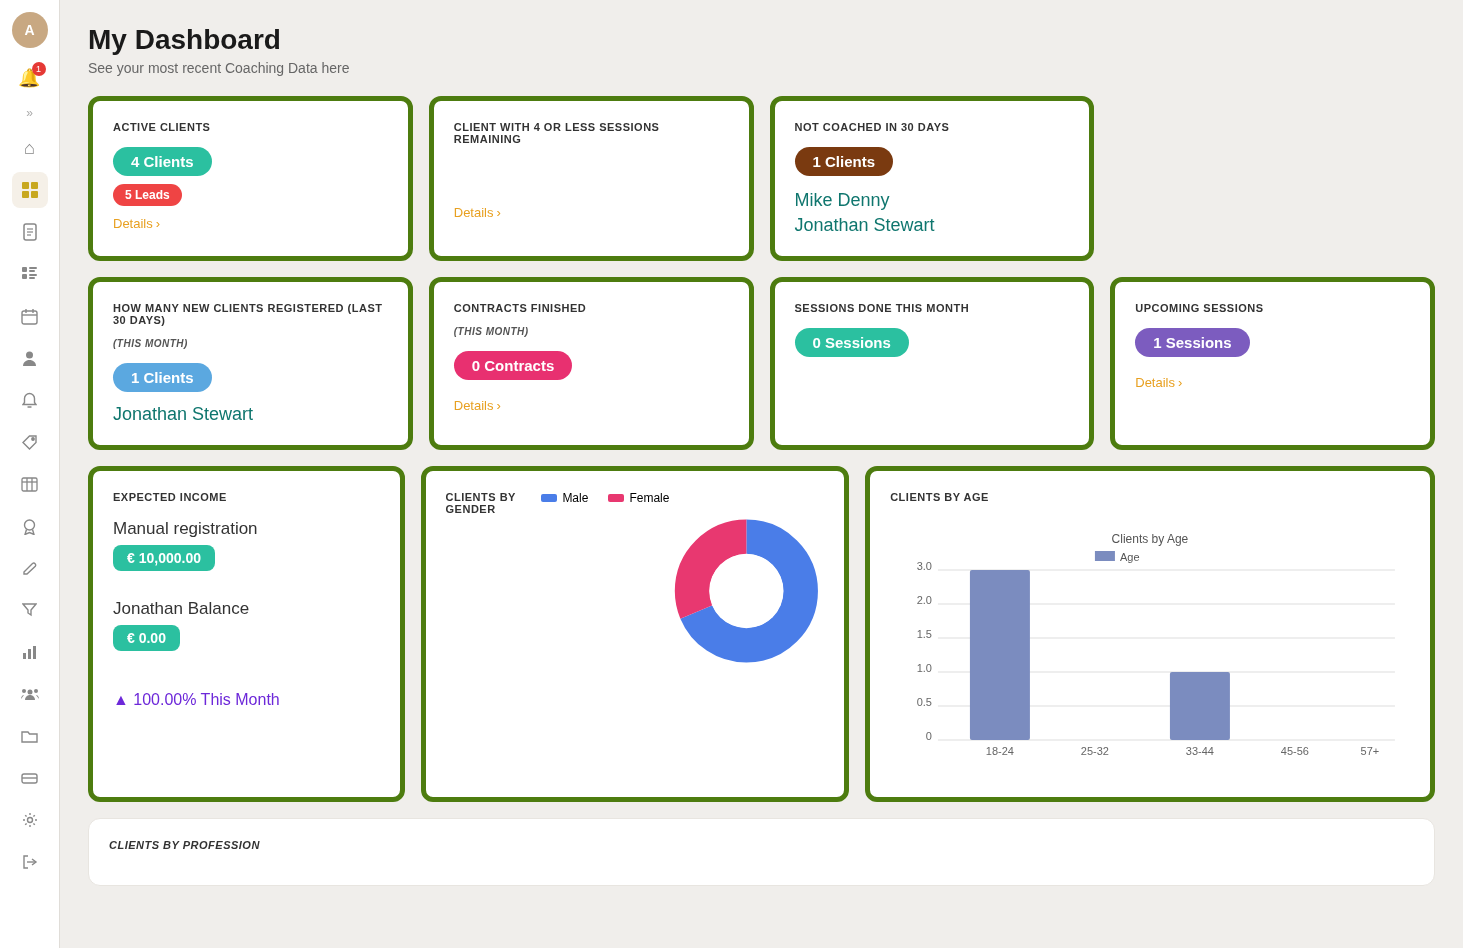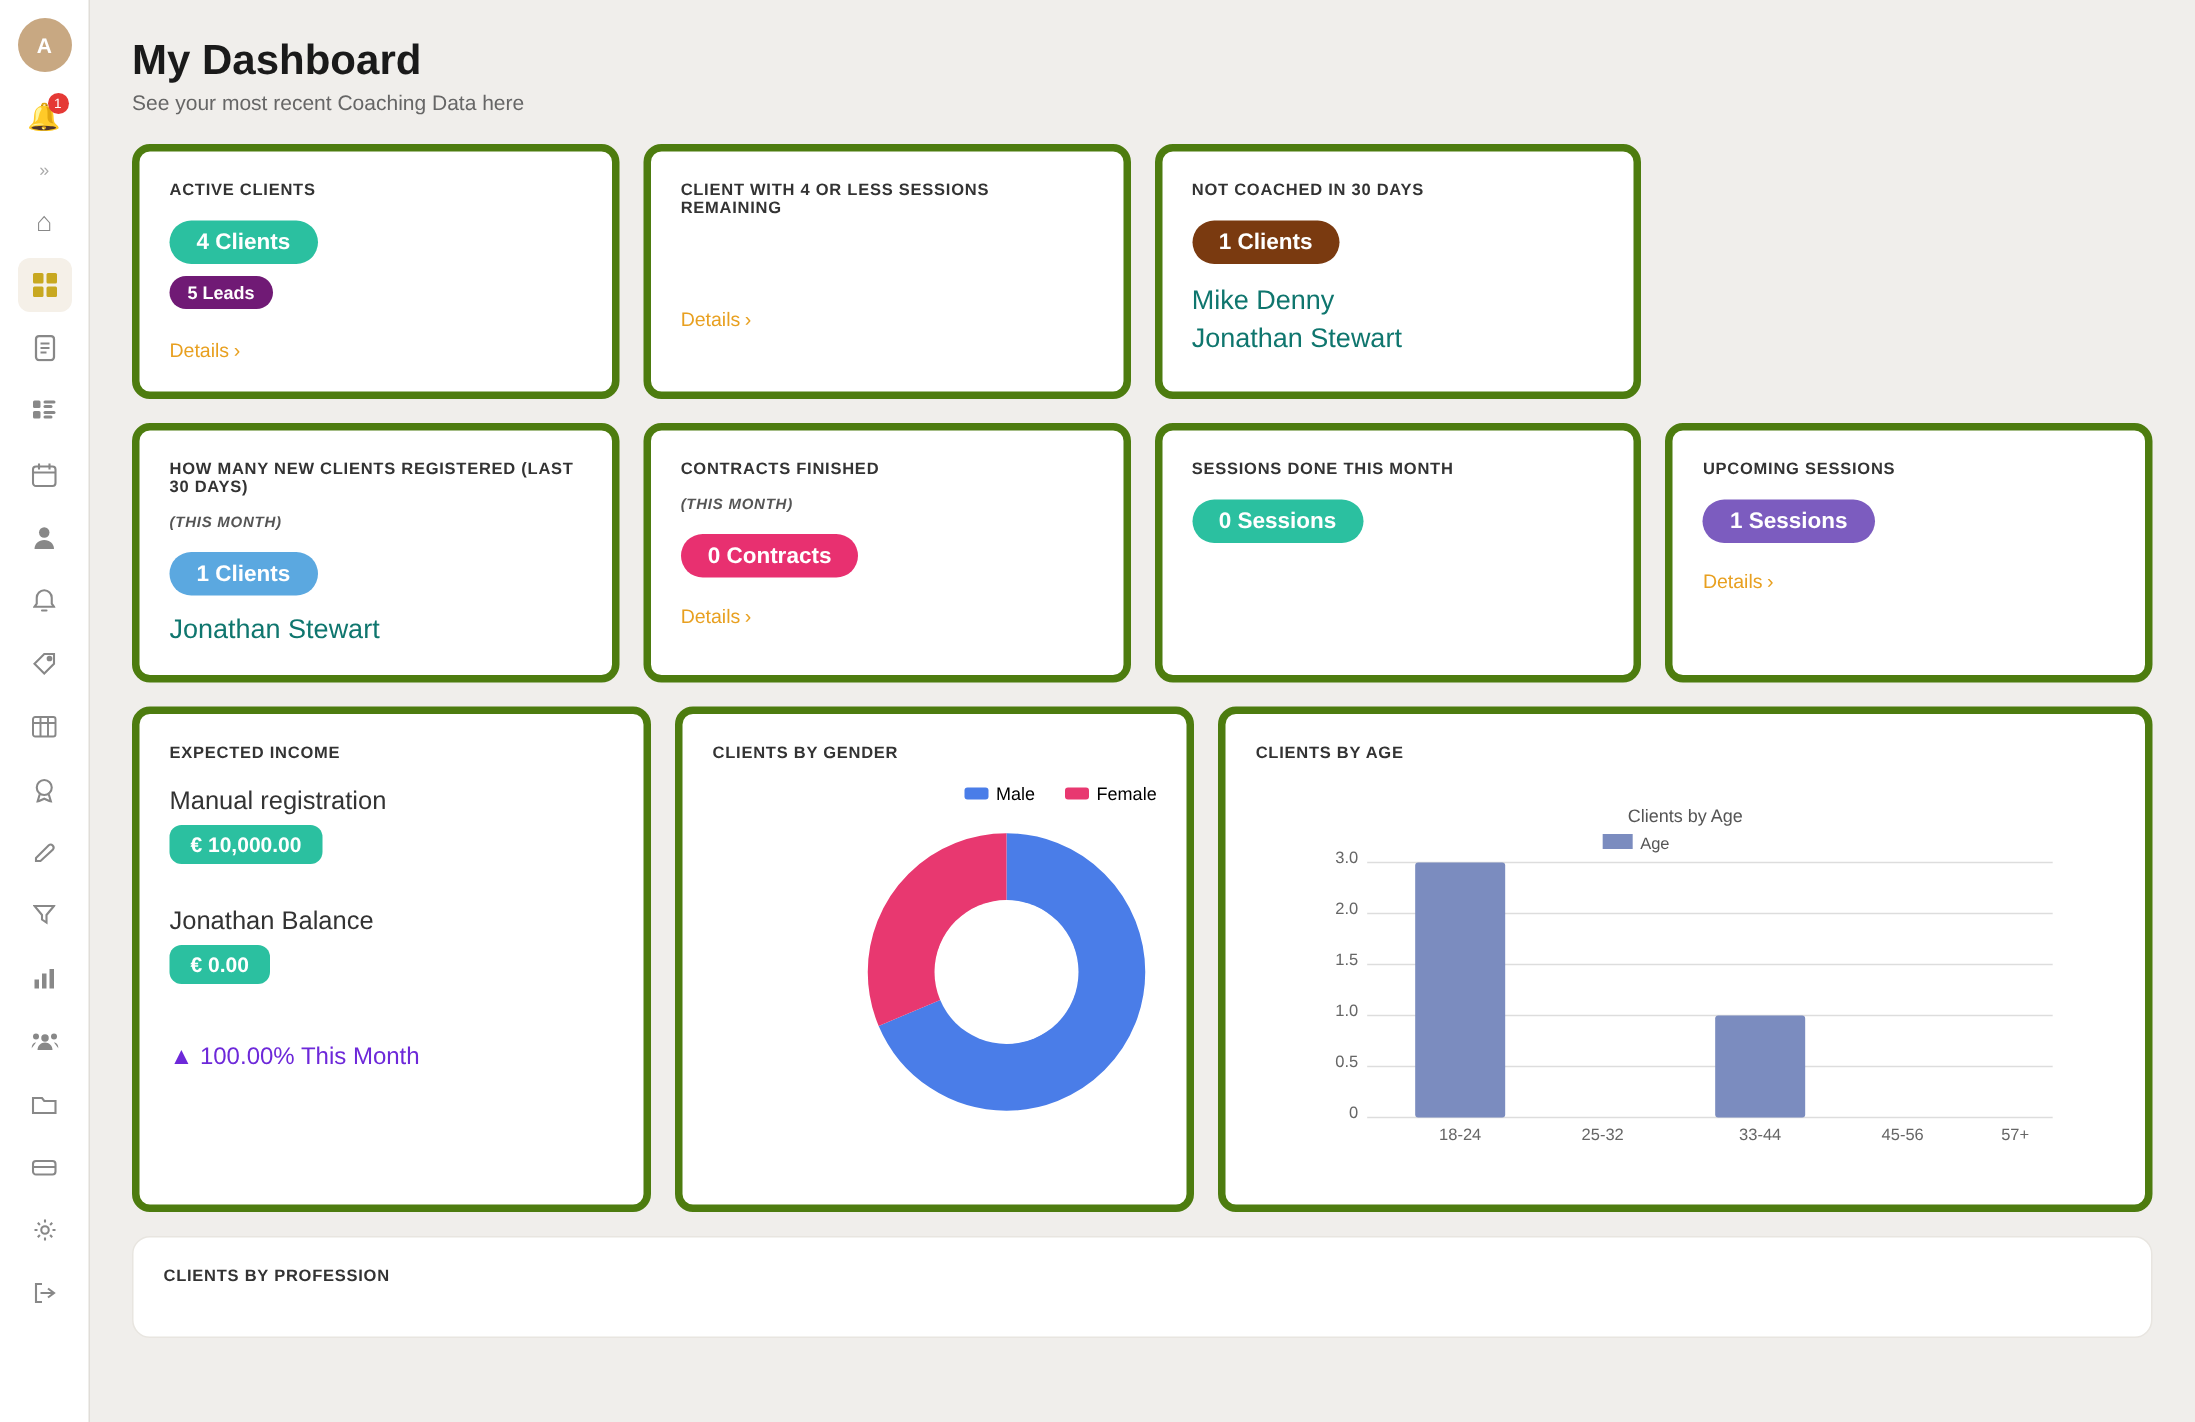--- a/index.html
+++ b/index.html
@@ -102,27 +102,27 @@
       background: #2bc0a0;
       color: #fff;
       border-radius: 20px;
       padding: 6px 18px;
       font-size: 15px;
       font-weight: 600;
       margin-bottom: 8px;
     }
     .badge-yellow {
       display: inline-block;
-      background: #701a75;
+      background: #ef4444;
       color: #fff;
       border-radius: 20px;
       padding: 4px 12px;
       font-size: 12px;
       font-weight: 600;
-      margin-bottom: 10px;
+      margin-bottom: 0;
     }
     .badge-brown {
       display: inline-block;
       background: #7a3a10;
       color: #fff;
       border-radius: 20px;
       padding: 6px 18px;
       font-size: 15px;
       font-weight: 600;
       margin-bottom: 10px;
@@ -209,22 +209,22 @@
       color: #6d28d9;
       margin-top: 28px;
       display: flex;
       align-items: center;
       gap: 4px;
     }
 
     
     .donut-container {
       display: flex;
-      flex-direction: column;
-      align-items: flex-end;
+      flex-direction: row;
+      align-items: flex-start;
     }
     .donut-legend {
       display: flex;
       gap: 20px;
       margin-bottom: 12px;
       font-size: 12px;
     }
     .legend-item {
       display: flex;
       align-items: center;
@@ -241,20 +241,21 @@
       padding: 8px 0;
     }
 
     
     .profession-card {
       background: #fff;
       border-radius: 12px;
       padding: 20px;
       border: 1px solid #e8e5e0;
       margin-bottom: 16px;
+      font-style: italic;
     }
 
     svg text { font-family: -apple-system, sans-serif; }
   </style>
 </head>
 <body>
 
 <nav class="sidebar">
   <div class="sidebar-avatar">A</div>
 

